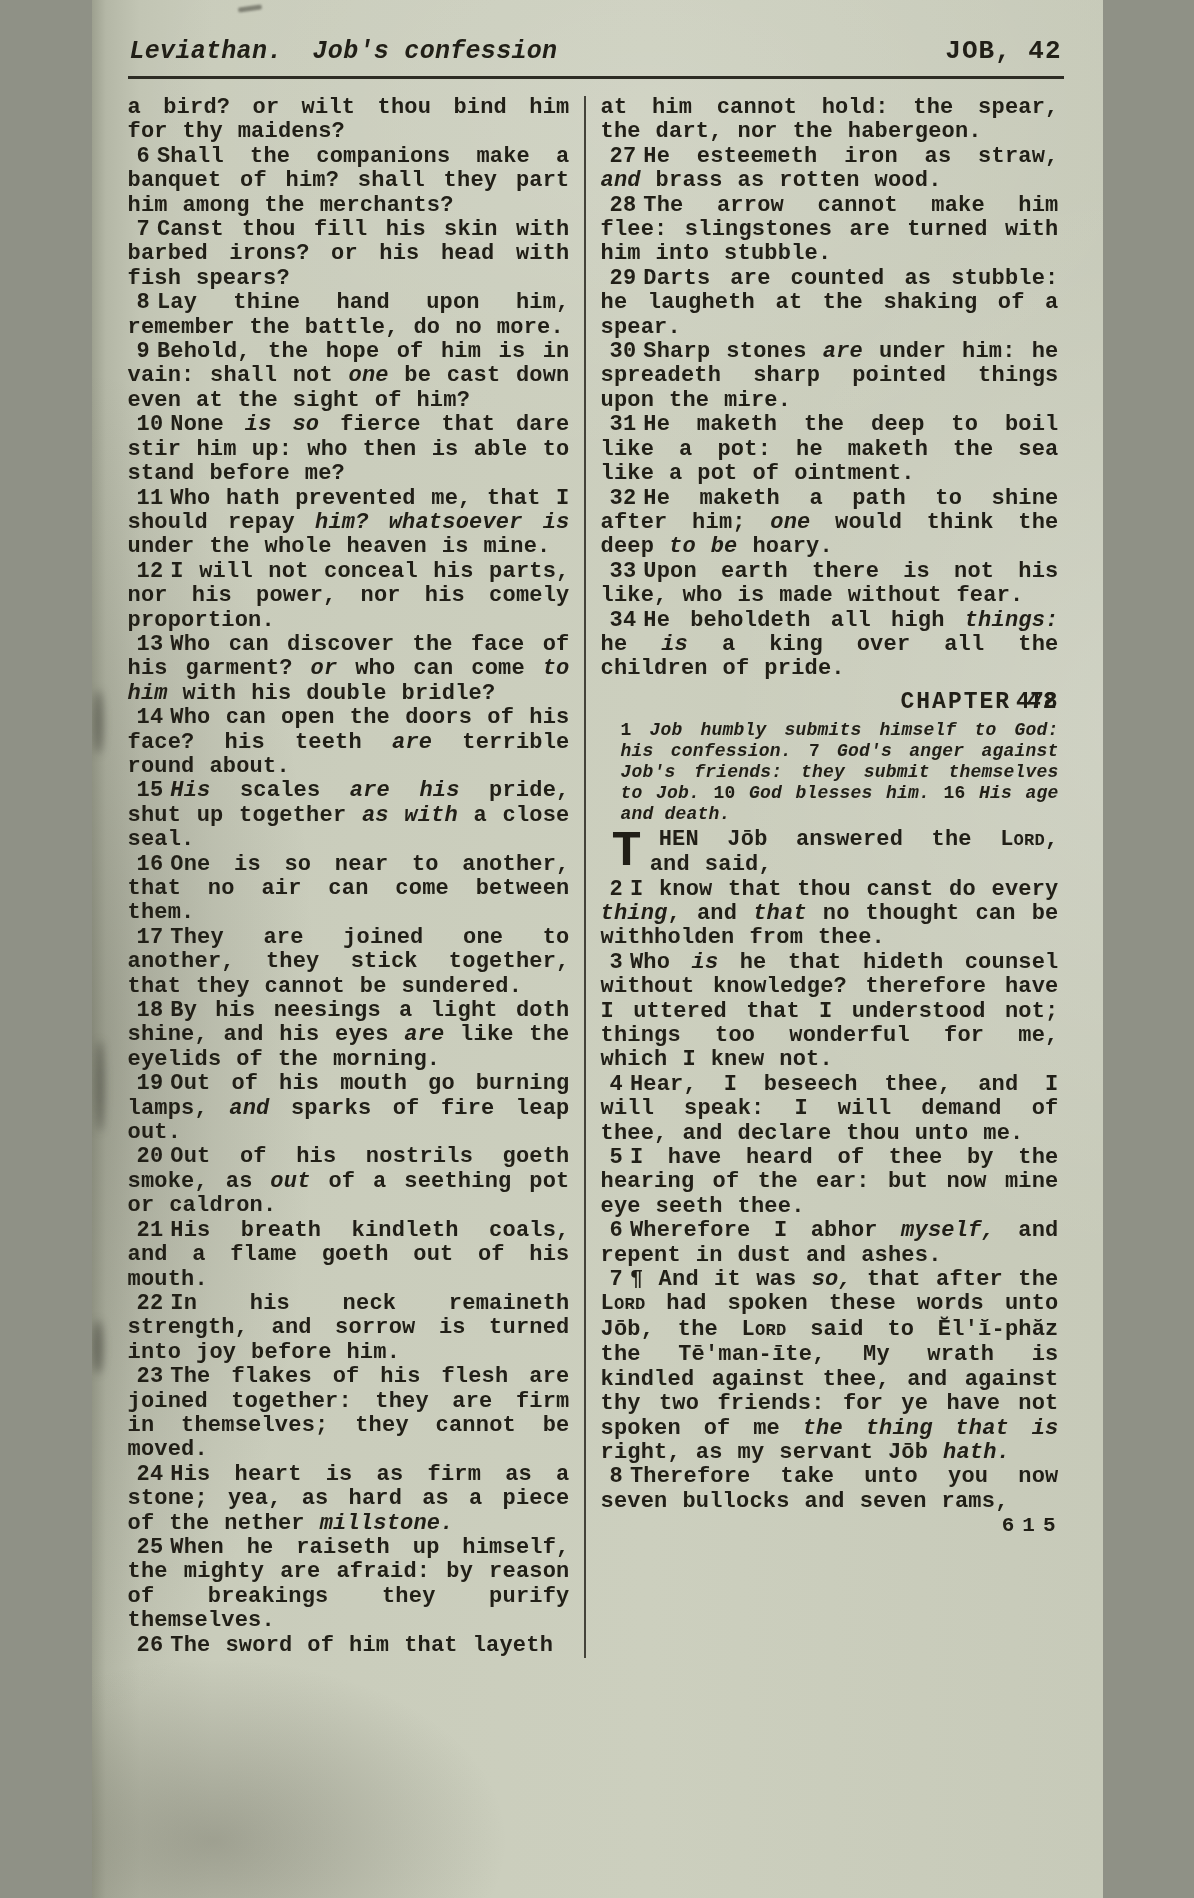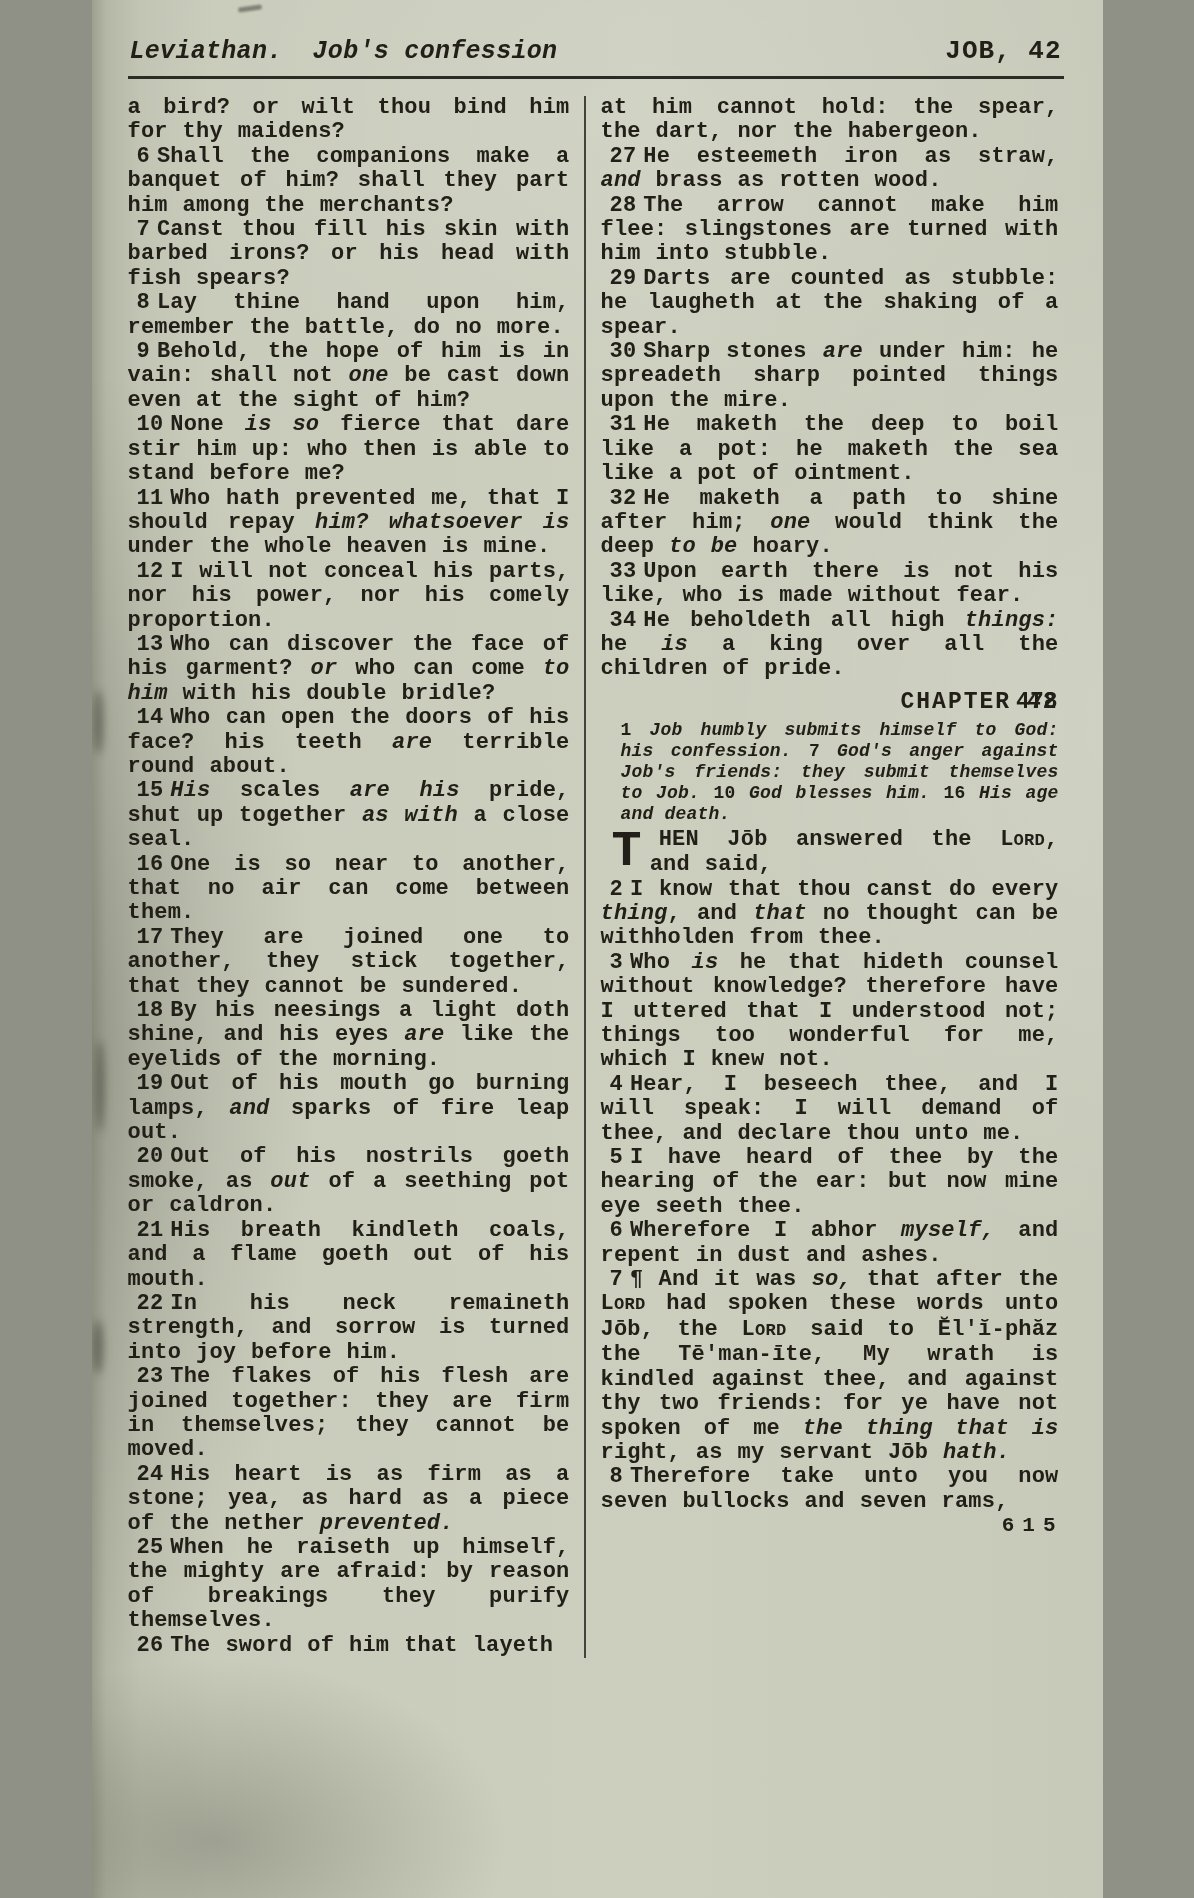--- a/index.html
+++ b/index.html
@@ -94,21 +94,21 @@
           <p class="verse"><span class="vnum">14</span><span>Who can open the doors of his face? his teeth </span><span class="it">are</span><span> terrible round about.</span></p>
           <p class="verse"><span class="vnum">15</span><span class="it">His</span><span> scales </span><span class="it">are his</span><span> pride, shut up together </span><span class="it">as with</span><span> a close seal.</span></p>
           <p class="verse"><span class="vnum">16</span><span>One is so near to another, that no air can come between them.</span></p>
           <p class="verse"><span class="vnum">17</span><span>They are joined one to another, they stick together, that they cannot be sundered.</span></p>
           <p class="verse"><span class="vnum">18</span><span>By his neesings a light doth shine, and his eyes </span><span class="it">are</span><span> like the eyelids of the morning.</span></p>
           <p class="verse"><span class="vnum">19</span><span>Out of his mouth go burning lamps, </span><span class="it">and</span><span> sparks of fire leap out.</span></p>
           <p class="verse"><span class="vnum">20</span><span>Out of his nostrils goeth smoke, as </span><span class="it">out</span><span> of a seething pot or caldron.</span></p>
           <p class="verse"><span class="vnum">21</span><span>His breath kindleth coals, and a flame goeth out of his mouth.</span></p>
           <p class="verse"><span class="vnum">22</span><span>In his neck remaineth strength, and sorrow is turned into joy before him.</span></p>
           <p class="verse"><span class="vnum">23</span><span>The flakes of his flesh are joined together: they are firm in themselves; they cannot be moved.</span></p>
-          <p class="verse"><span class="vnum">24</span><span>His heart is as firm as a stone; yea, as hard as a piece of the nether </span><span class="it">prevented.</span></p>
+          <p class="verse"><span class="vnum">24</span><span>His heart is as firm as a stone; yea, as hard as a piece of the nether </span><span class="it">millstone.</span></p>
           <p class="verse"><span class="vnum">25</span><span>When he raiseth up himself, the mighty are afraid: by reason of breakings they purify themselves.</span></p>
           <p class="verse"><span class="vnum">26</span><span>The sword of him that layeth</span></p>
         </div>
       <div class="divider"></div>
       <div class="col right">
           <p class="verse cont"><span>at him cannot hold: the spear, the dart, nor the habergeon.</span></p>
           <p class="verse"><span class="vnum">27</span><span>He esteemeth iron as straw, </span><span class="it">and</span><span> brass as rotten wood.</span></p>
           <p class="verse"><span class="vnum">28</span><span>The arrow cannot make him flee: slingstones are turned with him into stubble.</span></p>
           <p class="verse"><span class="vnum">29</span><span>Darts are counted as stubble: he laugheth at the shaking of a spear.</span></p>
           <p class="verse"><span class="vnum">30</span><span>Sharp stones </span><span class="it">are</span><span> under him: he spreadeth sharp pointed things upon the mire.</span></p>

